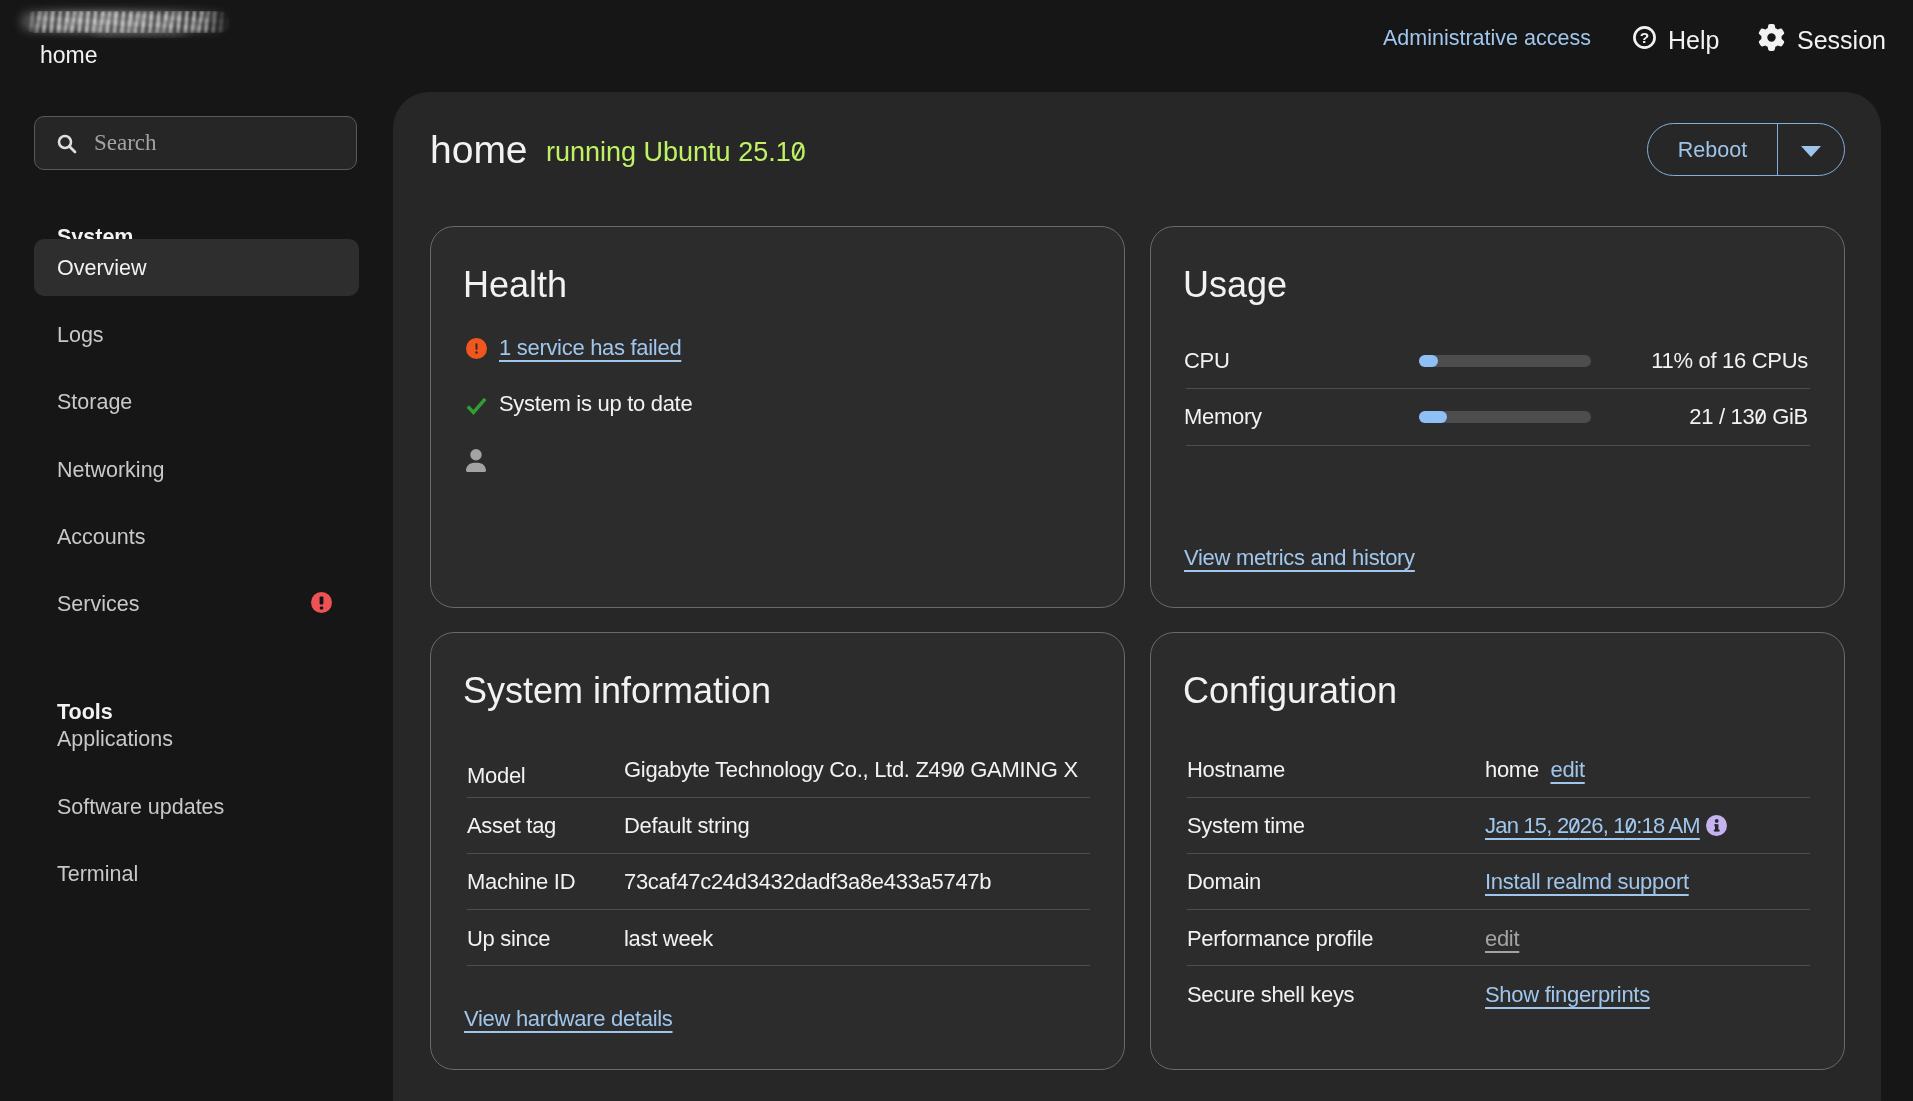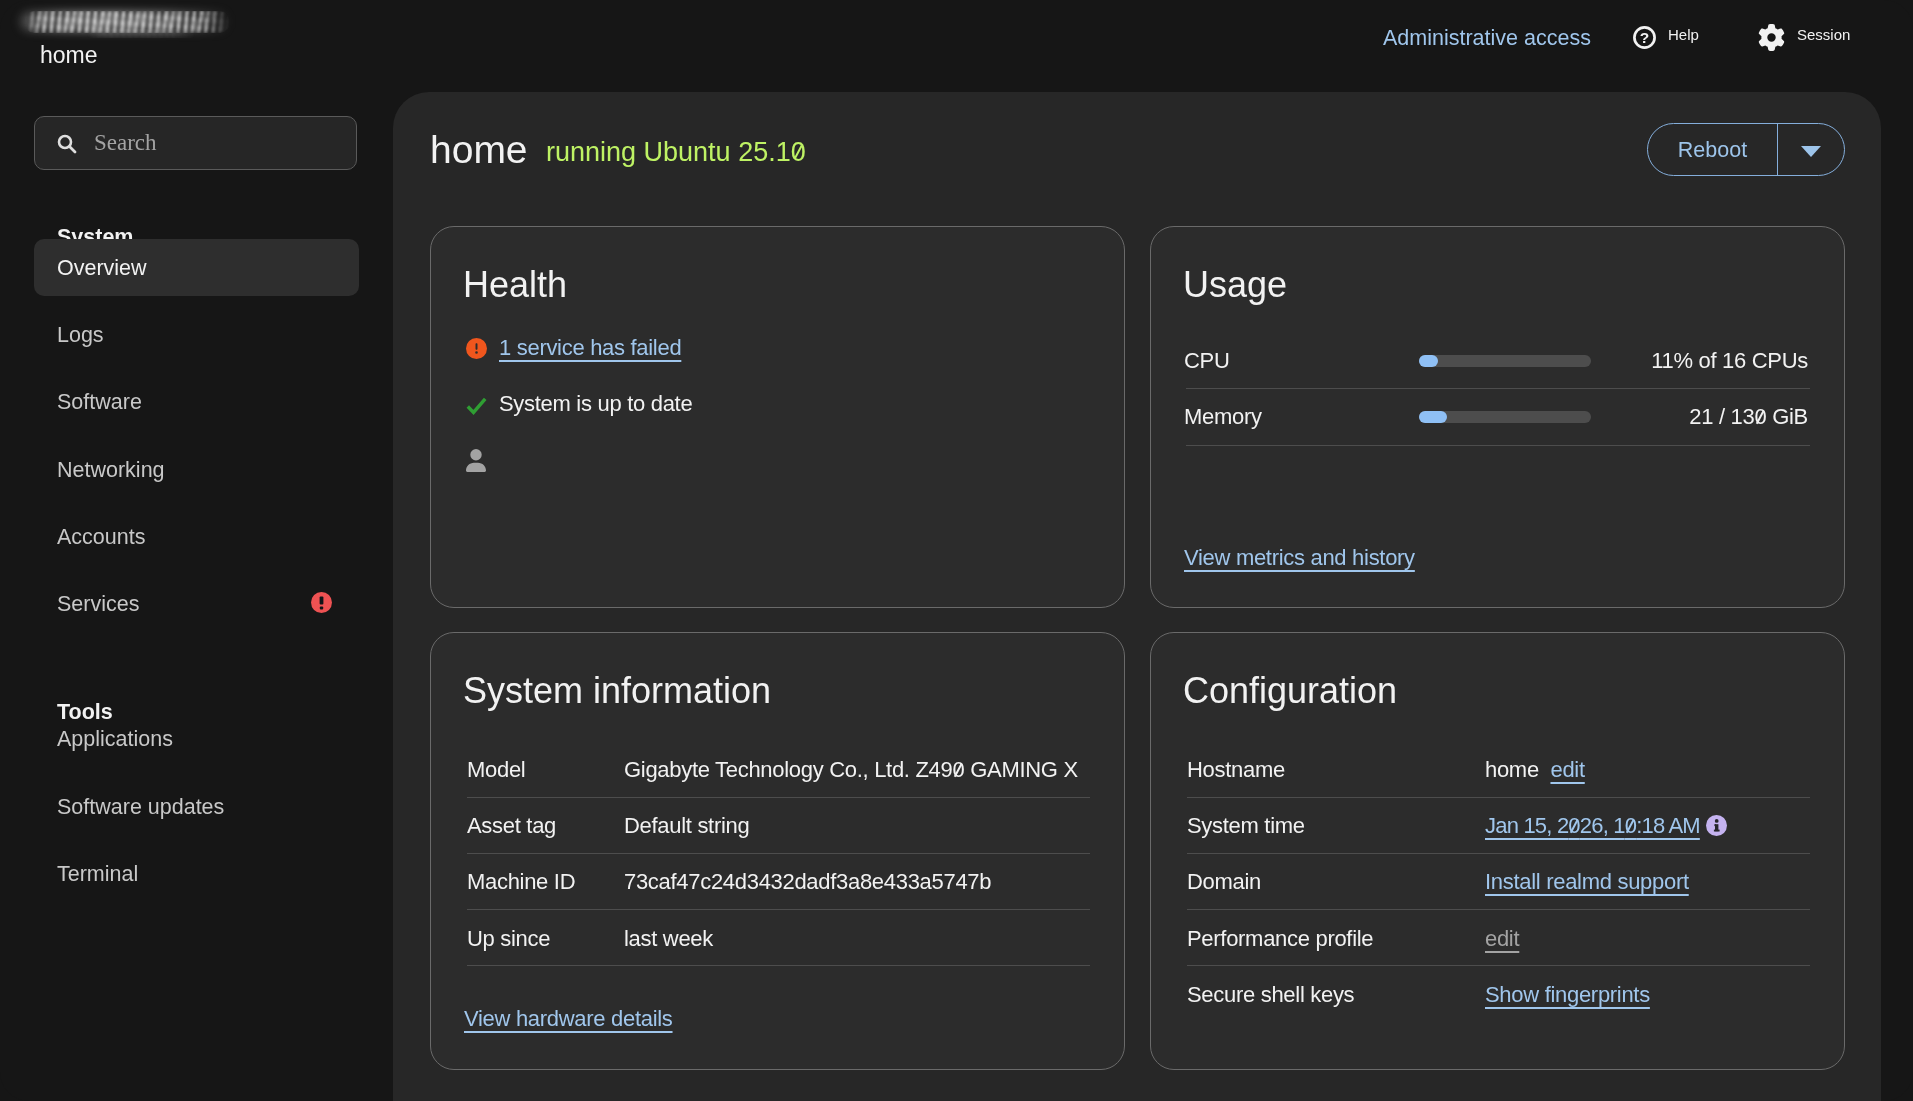--- a/index.html
+++ b/index.html
@@ -19,21 +19,21 @@
   #smudge .a { position:absolute; left:2px; top:6px; width:210px; height:19px; filter:blur(5px); border-radius:10px;
     background:linear-gradient(90deg,rgba(170,170,170,.30) 0,rgba(210,210,210,.62) 22%,rgba(220,220,220,.68) 45%,rgba(200,200,200,.55) 70%,rgba(140,140,140,.30) 90%,rgba(120,120,120,0) 100%); }
   #smudge .b { position:absolute; left:6px; top:5px; width:206px; height:22px; filter:blur(1.7px); opacity:.85; border-radius:10px;
     background:repeating-linear-gradient(97deg,rgba(240,240,240,.95) 0 2.5px,rgba(25,25,25,.3) 2.5px 7px),repeating-linear-gradient(86deg,rgba(230,230,230,.7) 0 2px,rgba(25,25,25,.25) 2px 9px);
     -webkit-mask-image:linear-gradient(90deg,transparent 0,#000 8%,#000 86%,transparent 100%); }
   #smudge .c { position:absolute; left:68px; top:23px; width:110px; height:9px; filter:blur(2px); opacity:.4; border-radius:5px;
     background:repeating-linear-gradient(75deg,rgba(220,220,220,.9) 0 2px,rgba(25,25,25,.3) 2px 6px);
     -webkit-mask-image:linear-gradient(90deg,transparent 0,#000 15%,#000 80%,transparent 100%); }
   #hostlabel { left:40px; top:42px; font-size:23px; color:#f2f2f2; }
   #adminlink { left:1383px; top:26px; font-size:21.5px; color:#a0c6ec; text-decoration:none; }
-  .mastitem { top:26px; font-size:15px; color:#f2f2f2; }
+  .mastitem { top:26px; font-size:25px; color:#f2f2f2; }
 
   
   #searchbox { left:34px; top:116px; width:323px; height:54px; border:1px solid #5a5a5a; border-radius:10px; background:#262626; }
   #searchbox span { position:absolute; left:59px; top:13px; font-size:23px; color:#a3a3a3;font-family:Liberation Serif, serif; }
   .navtitle { left:57px; font-size:21.5px; font-weight:700; color:#f2f2f2;margin-top:27px; }
   .navitem { left:57px; font-size:21.5px; color:#c8c8c8; }
   #selpill { left:34px; top:239px; width:325px; height:57px; background:#2e2e2e; border-radius:10px; }
 
   
   #h1 { left:430px; top:128px; font-size:39px; line-height:43px; color:#f2f2f2; font-weight:400; }
@@ -84,21 +84,21 @@
     <svg style="position:absolute;left:22px;top:17px" width="20" height="20" viewBox="0 0 20 20">
         <circle cx="8" cy="8" r="6" fill="none" stroke="#dedede" stroke-width="2.6"></circle>
         <line x1="12.5" y1="12.5" x2="18" y2="18" stroke="#dedede" stroke-width="2.8" stroke-linecap="round"></line>
       </svg>
     <span>Search</span>
   </div>
   <div class="navtitle abs" style="top:198px">System</div>
   <div id="selpill" class="abs"></div>
   <div class="navitem abs" style="top:256px;color:#f2f2f2">Overview</div>
   <div class="navitem abs" style="top:323px">Logs</div>
-  <div class="navitem abs" style="top:390px">Software</div>
+  <div class="navitem abs" style="top:390px">Storage</div>
   <div class="navitem abs" style="top:458px">Networking</div>
   <div class="navitem abs" style="top:525px">Accounts</div>
   <div class="navitem abs" style="top:592px">Services</div>
   <svg class="abs" style="left:311px;top:592px" width="21" height="21" viewBox="0 0 21 21">
       <circle cx="10.5" cy="10.5" r="10.5" fill="#ee5253"></circle>
       <rect x="8.6" y="4.4" width="3.8" height="8.2" rx="1" fill="#101418"></rect>
       <rect x="8.8" y="14.4" width="3.4" height="3.2" rx="1" fill="#101418"></rect>
     </svg>
   <div class="navtitle abs" style="top:673px">Tools</div>
   <div class="navitem abs" style="top:727px">Applications</div>
@@ -140,21 +140,21 @@
     <div class="pbar" style="left:268px;top:184px">
         <i style="width:28px"></i>
       </div>
     <div class="t" style="right:36px;top:174px">21 / 13<span class="z">0</span> GiB</div>
     <div class="sep" style="left:35px;top:218px;width:624px"></div>
     <div class="t" style="left:33px;top:315px"><a href="#">View metrics and history</a></div>
   </div>
 
   <div id="card-sys" class="card abs">
     <div class="cardtitle">System information</div>
-    <div class="t" style="left:36px;top:121px">Model</div>
+    <div class="t" style="left:36px;top:127px">Model</div>
     <div class="t" style="left:193px;top:121px">Gigabyte Technology Co., Ltd. Z49<span class="z">0</span> GAMING X</div>
     <div class="sep" style="left:36px;top:164px;width:623px"></div>
     <div class="t" style="left:36px;top:177px">Asset tag</div>
     <div class="t" style="left:193px;top:177px">Default string</div>
     <div class="sep" style="left:36px;top:220px;width:623px"></div>
     <div class="t" style="left:36px;top:233px">Machine ID</div>
     <div class="t" style="left:193px;top:233px">73caf47c24d3432dadf3a8e433a5747b</div>
     <div class="sep" style="left:36px;top:276px;width:623px"></div>
     <div class="t" style="left:36px;top:290px">Up since</div>
     <div class="t" style="left:193px;top:290px">last week</div>

